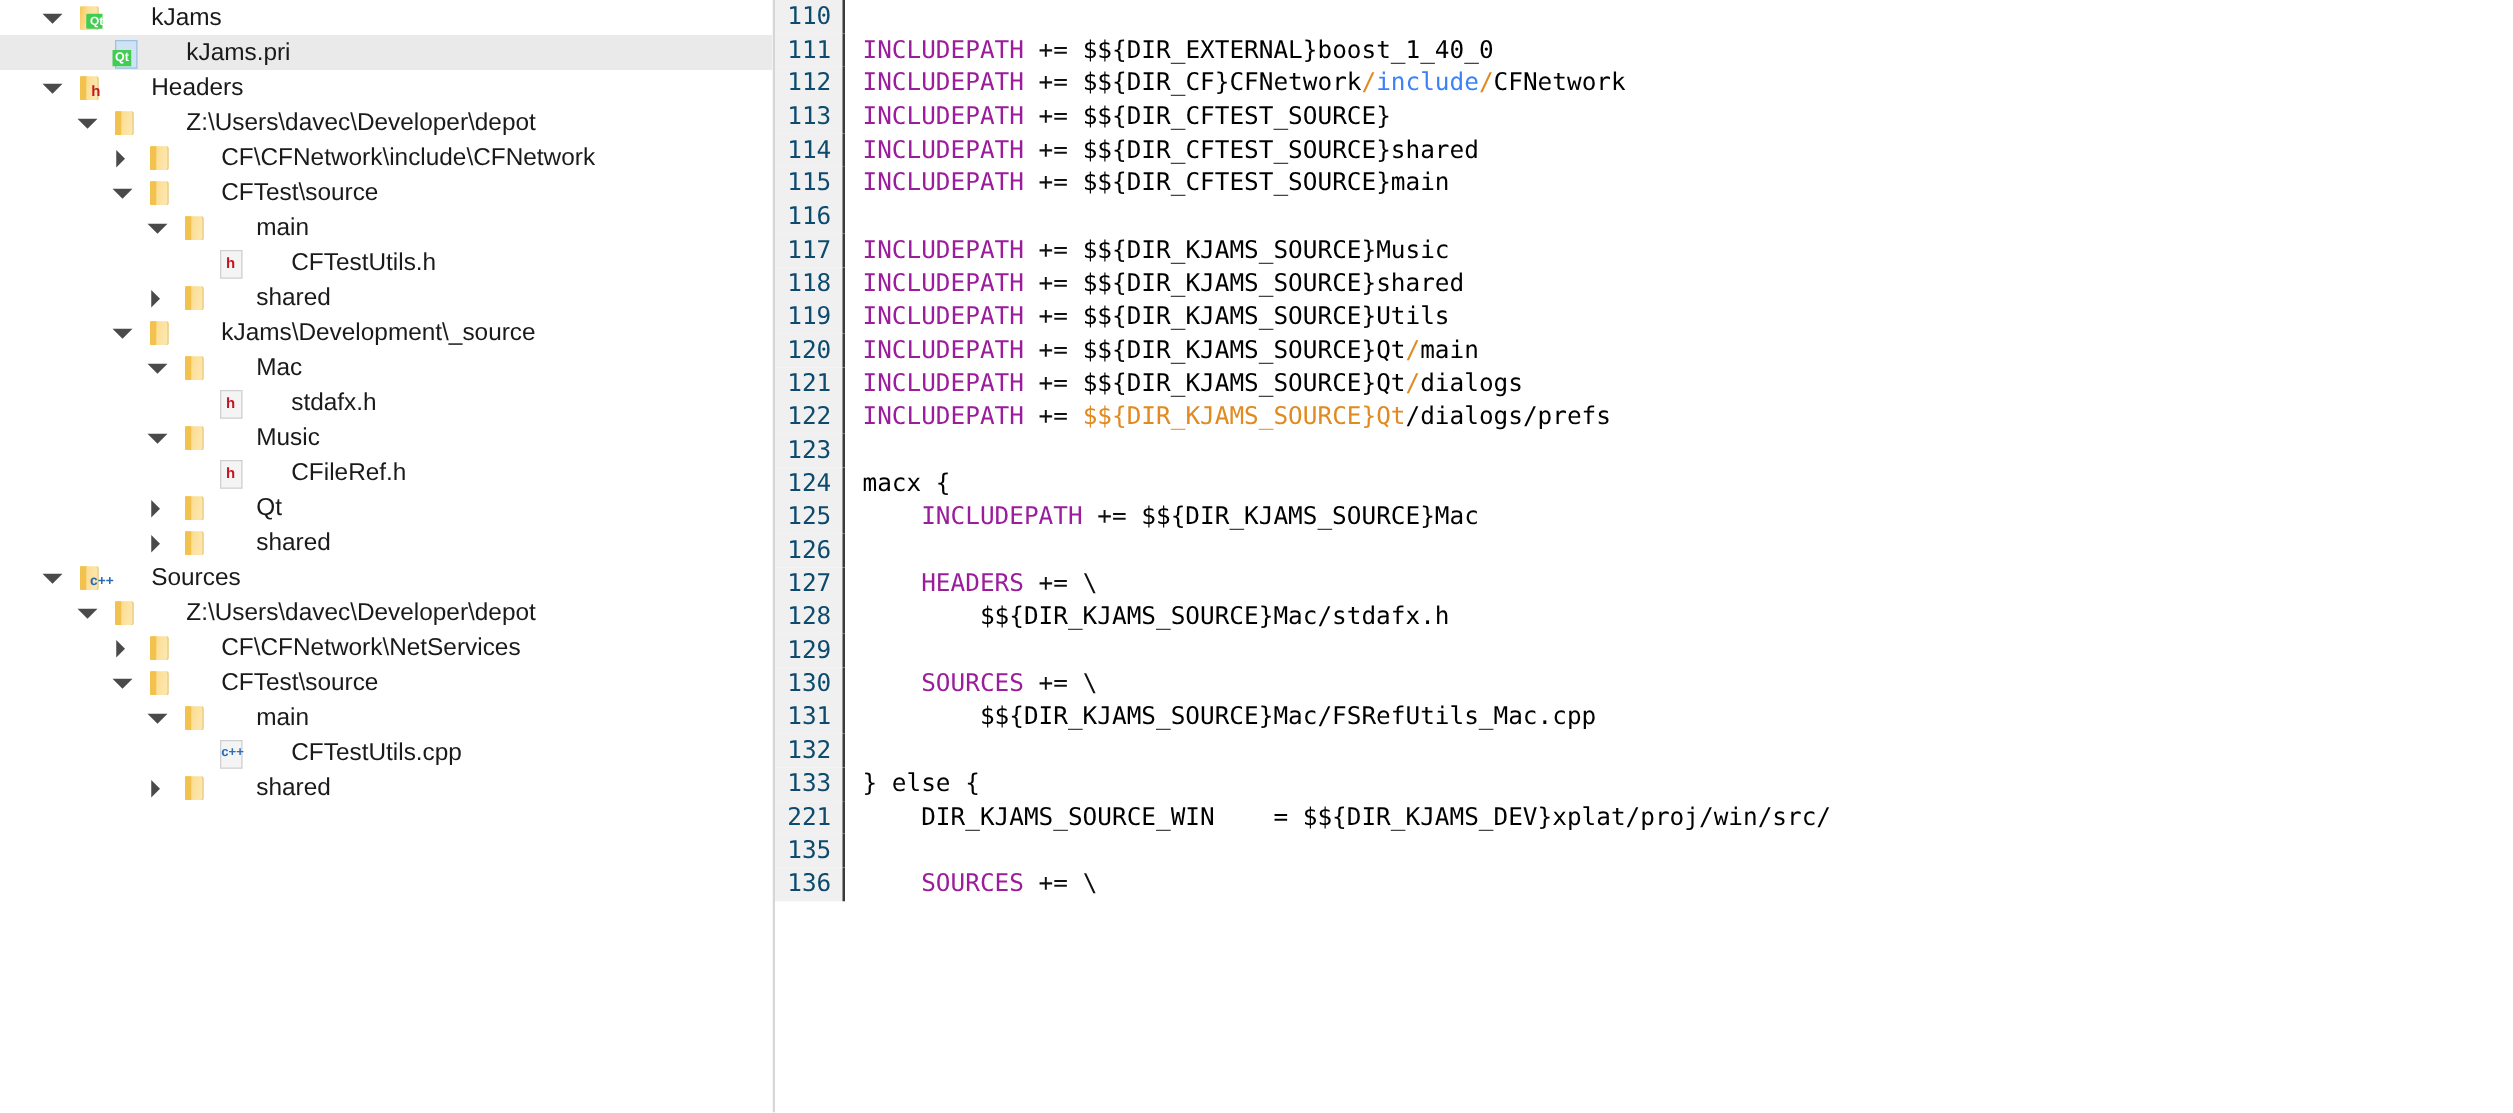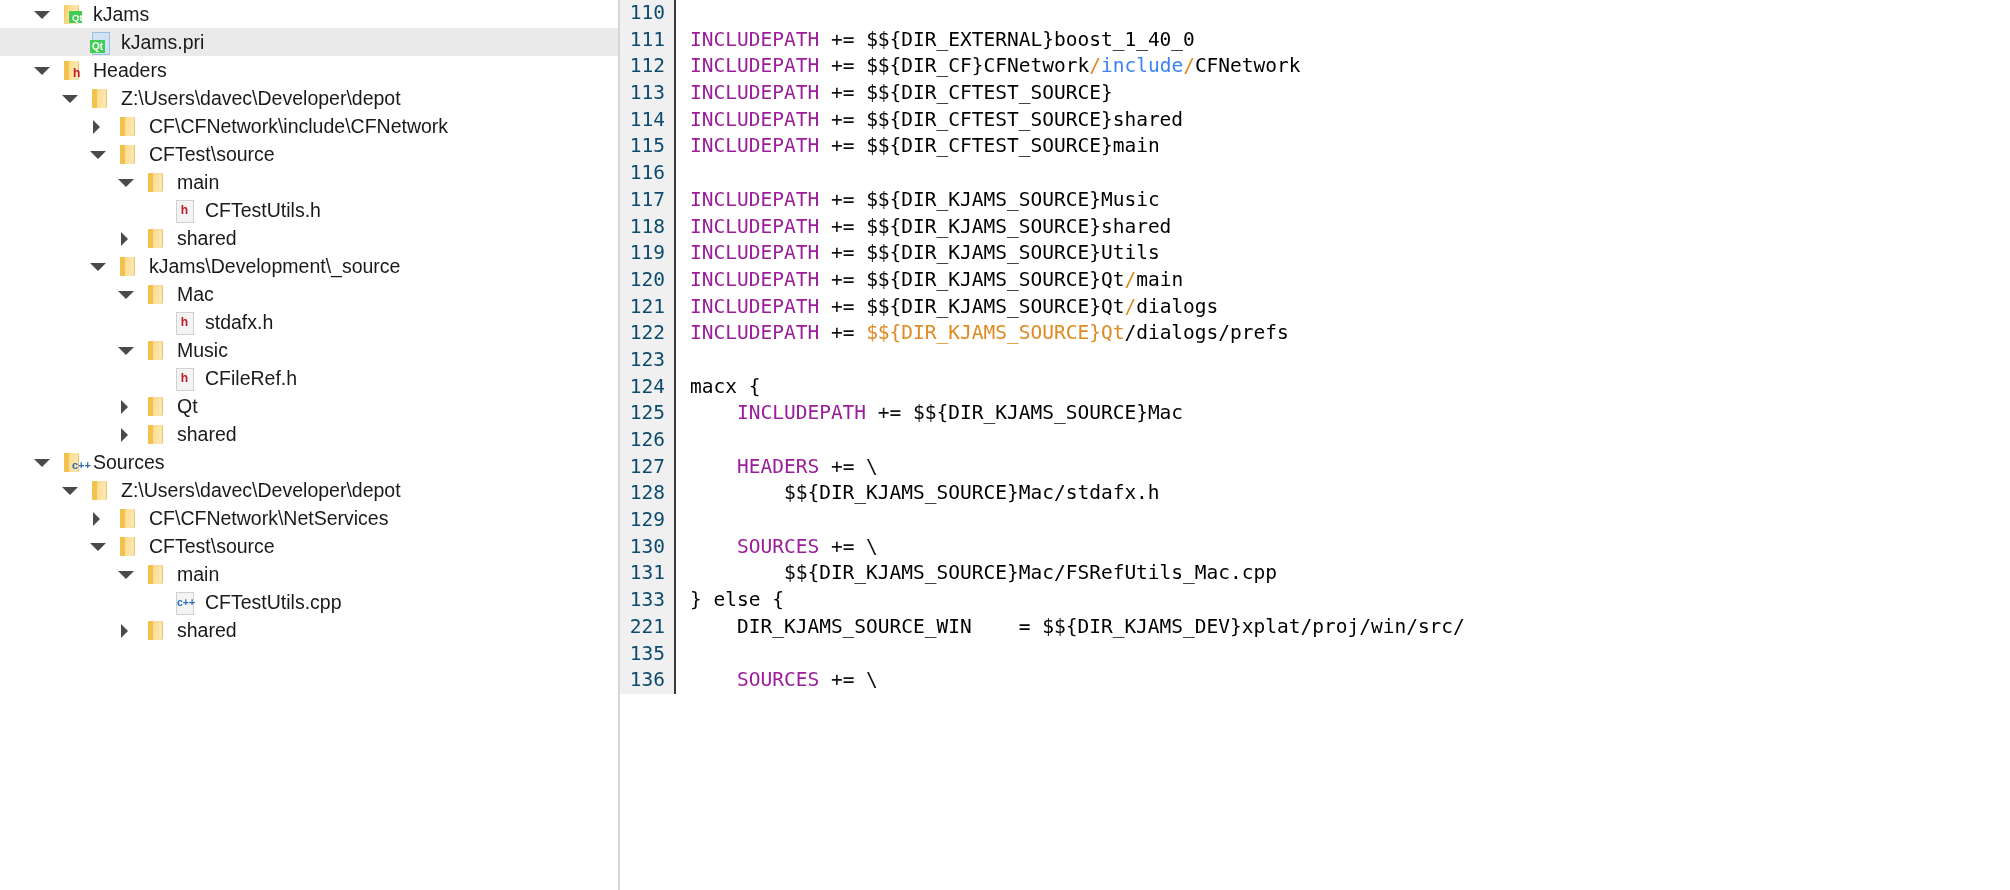--- a/index.html
+++ b/index.html
@@ -124,21 +124,21 @@
   .ic.folder-badge.cpp .badge { color: #2b6cb8; font-size: 11px; left: 16px; }
   .ic.folder-badge.qt  .badge { color: #ffffff; left: 16px; top: 12px; font-size: 9.5px; }
   .ic.folder-badge.qt::after {
     content: "";
     position: absolute;
     left: 13px; top: 11px;
     width: 13px; height: 12px;
     background: #41cd52;
     z-index: 2;
   }
-  .tree-label { padding-left: 2px; }
+  .tree-label { padding-left: 2px; margin-left: 28px; }
 
   
   #divider { flex: 0 0 2px; background: #d6d6d6; height: 890px; }
 
   
   #editor-pane {
     flex: 1 1 auto;
     height: 890px;
     background: #ffffff;
     overflow: hidden;
@@ -357,19 +357,20 @@
       <div class="code-row"><div class="gutter">122</div><div class="code-text"><span class="kw">INCLUDEPATH </span><span class="op">+= </span><span class="slash">$${DIR_KJAMS_SOURCE}Qt</span><span class="plain">/dialogs/prefs</span></div></div>
       <div class="code-row"><div class="gutter">123</div><div class="code-text"></div></div>
       <div class="code-row"><div class="gutter">124</div><div class="code-text"><span class="plain">macx {</span></div></div>
       <div class="code-row"><div class="gutter">125</div><div class="code-text"><span class="kw">    INCLUDEPATH </span><span class="op">+= </span><span class="plain">$${DIR_KJAMS_SOURCE}Mac</span></div></div>
       <div class="code-row"><div class="gutter">126</div><div class="code-text"></div></div>
       <div class="code-row"><div class="gutter">127</div><div class="code-text"><span class="kw">    HEADERS </span><span class="op">+= \</span></div></div>
       <div class="code-row"><div class="gutter">128</div><div class="code-text"><span class="plain">        $${DIR_KJAMS_SOURCE}Mac/stdafx.h</span></div></div>
       <div class="code-row"><div class="gutter">129</div><div class="code-text"></div></div>
       <div class="code-row"><div class="gutter">130</div><div class="code-text"><span class="kw">    SOURCES </span><span class="op">+= \</span></div></div>
       <div class="code-row"><div class="gutter">131</div><div class="code-text"><span class="plain">        $${DIR_KJAMS_SOURCE}Mac/FSRefUtils_Mac.cpp</span></div></div>
+      <div class="code-row"><div class="gutter">132</div><div class="code-text"></div></div>
       <div class="code-row"><div class="gutter">133</div><div class="code-text"><span class="plain">} else {</span></div></div>
       <div class="code-row"><div class="gutter">221</div><div class="code-text"><span class="plain">    DIR_KJAMS_SOURCE_WIN    = $${DIR_KJAMS_DEV}xplat/proj/win/src/</span></div></div>
       <div class="code-row"><div class="gutter">135</div><div class="code-text"></div></div>
       <div class="code-row"><div class="gutter">136</div><div class="code-text"><span class="kw">    SOURCES </span><span class="op">+= \</span></div></div>
     </div>
 
 </div>
 
 </body></html>

